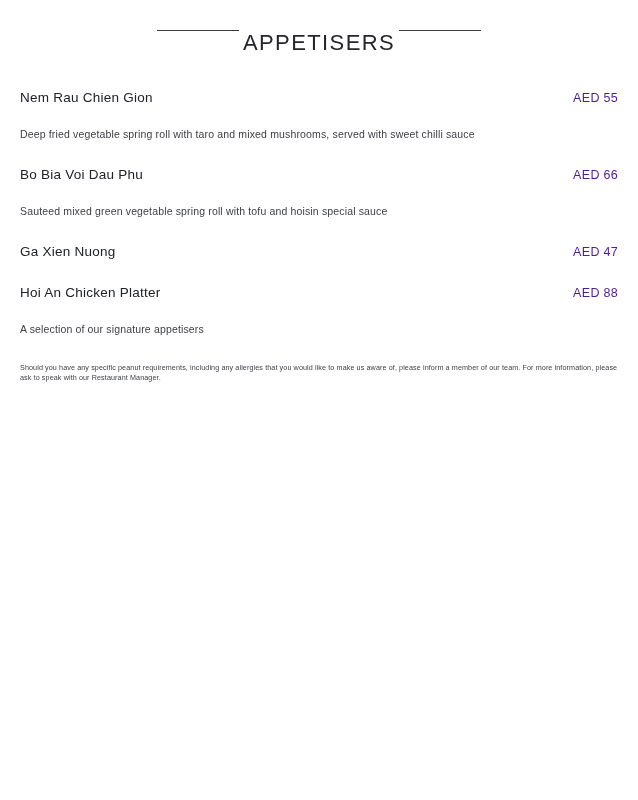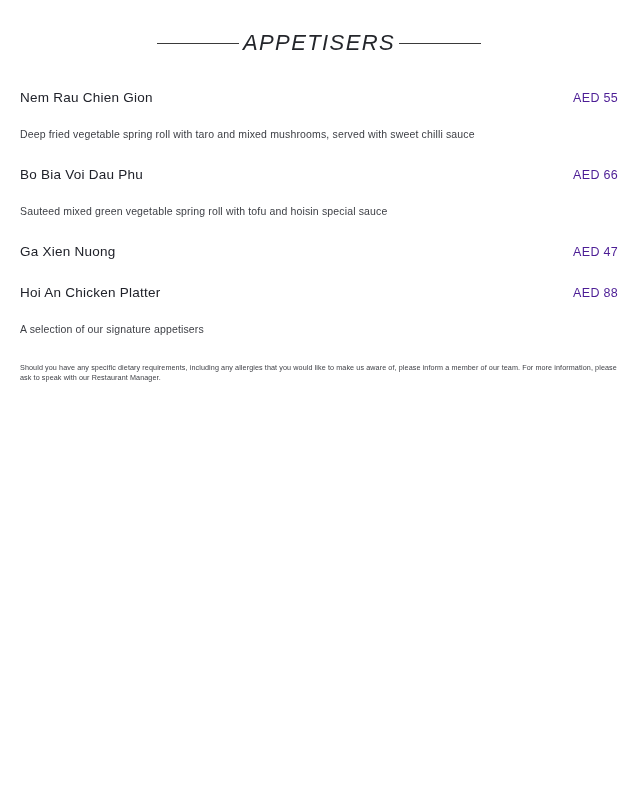--- a/index.html
+++ b/index.html
@@ -19,26 +19,25 @@
     position: relative;
     width: 638px;
     height: 800px;
     box-sizing: border-box;
     padding: 0 14px;
   }
 
   
   .menu-header {
     display: flex;
-    align-items: center;
+    align-items: flex-start;
     justify-content: center;
     gap: 4px;
     margin-top: 30px;
     margin-bottom: 34px;
-    font-style: italic;
   }
   .rule {
     width: 82px;
     height: 1px;
     background: #3a3a3a;
     flex: 0 0 auto;
   }
   .section-title {
     font-family: "Liberation Sans", sans-serif;
     font-size: 22px;
@@ -133,15 +132,15 @@
     <div class="item">
       <div class="item-top">
         <div class="item-name">Hoi An Chicken Platter</div>
         <div class="item-price">AED 88</div>
       </div>
       <div class="item-desc">A selection of our signature appetisers</div>
     </div>
 
   </div>
 
-  <div class="footnote">Should you have any specific dietary requirements, including any allergies that you would like to make us aware of, please inform a member of our team. For more information, please ask to speak with our Restaurant Manager.</div>
+  <div class="footnote">Should you have any specific peanut requirements, including any allergies that you would like to make us aware of, please inform a member of our team. For more information, please ask to speak with our Restaurant Manager.</div>
 
 </div>
 
 </body></html>

